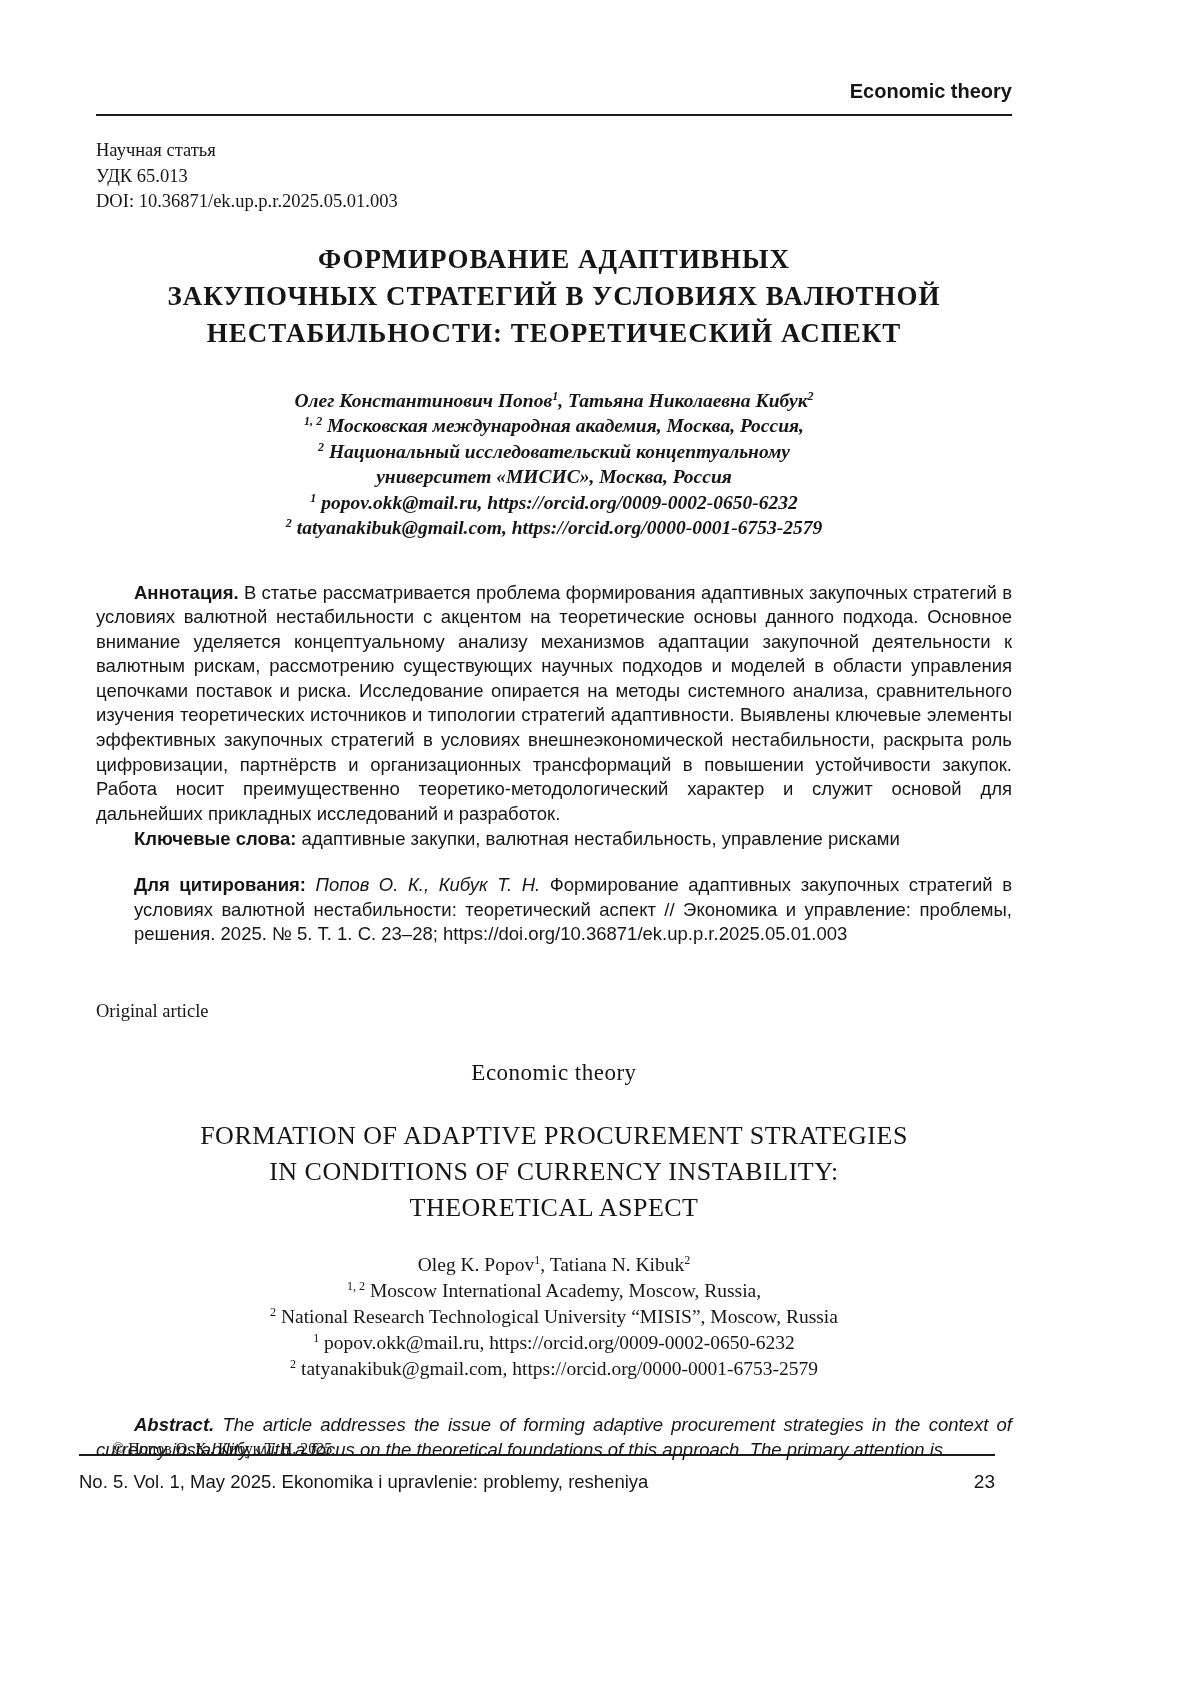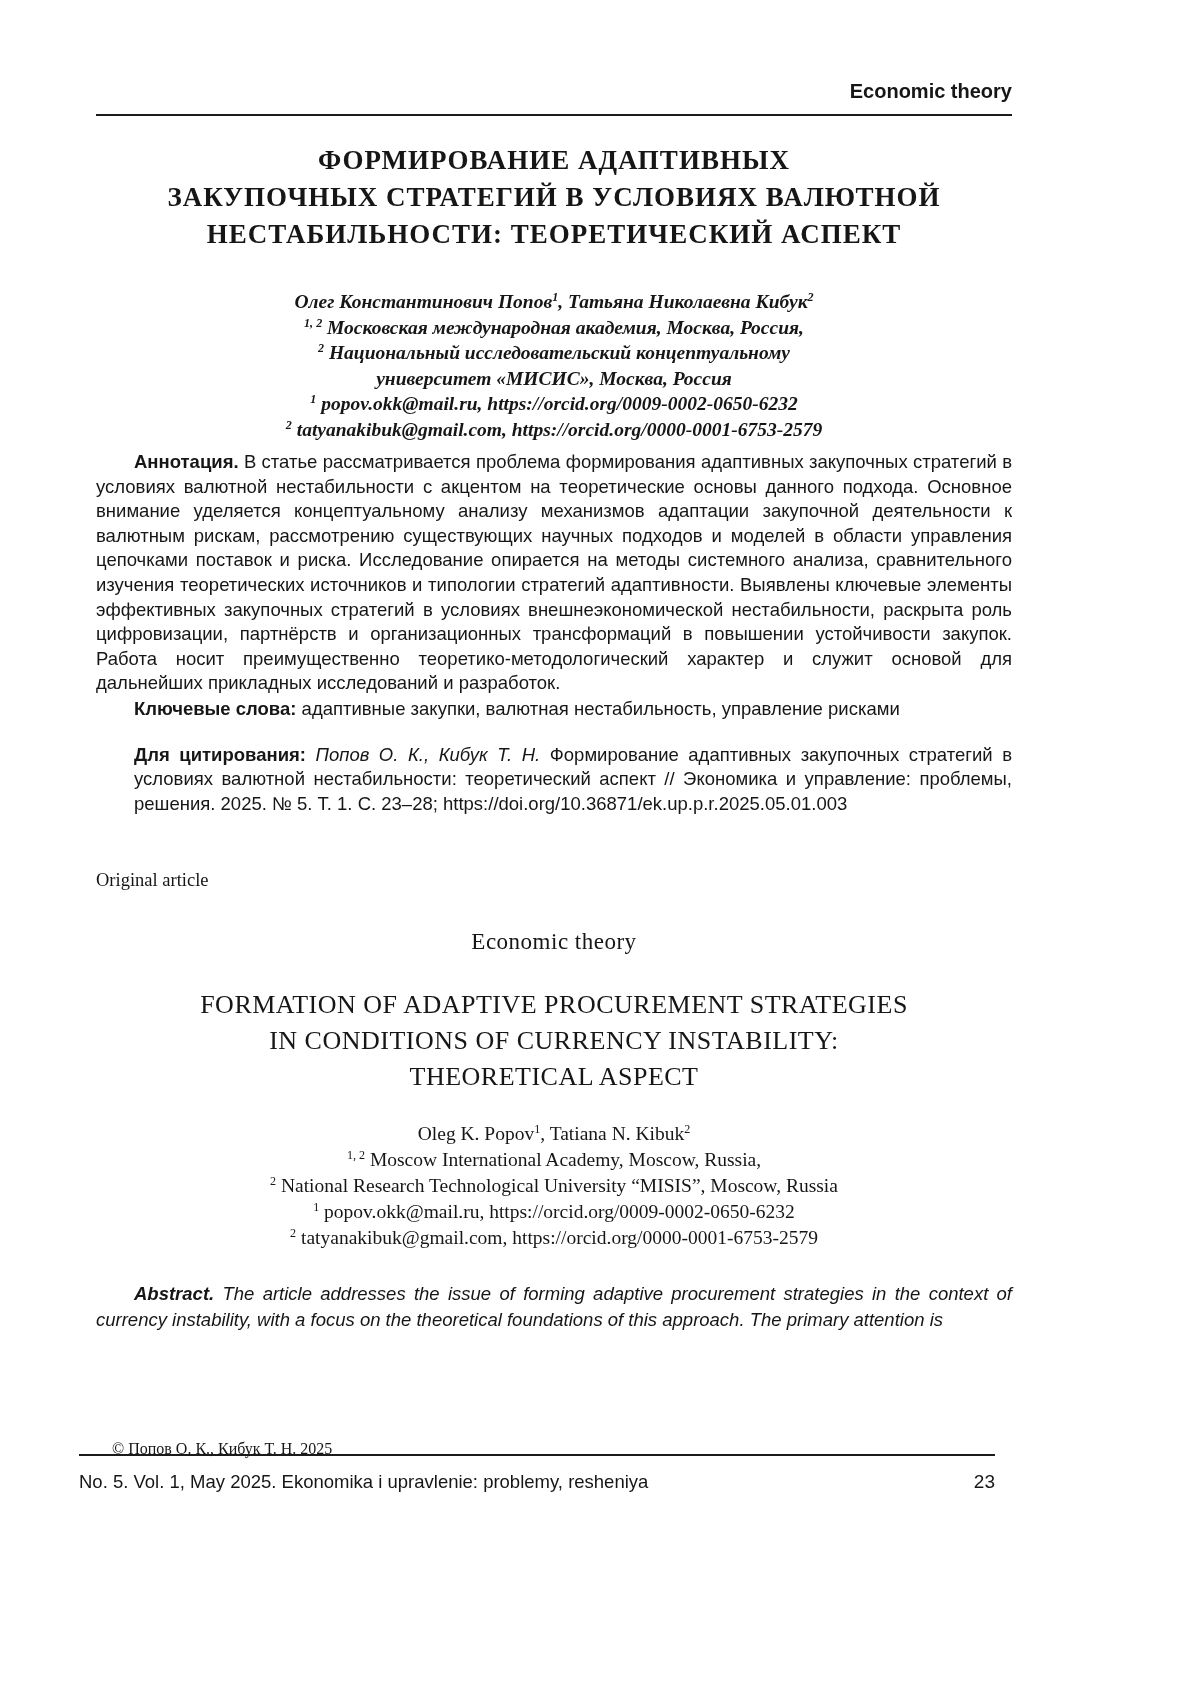--- a/index.html
+++ b/index.html
@@ -43,21 +43,21 @@
   }
 
   sup { font-size: 62%; line-height: 0; vertical-align: super; }
 
   .abstract-ru, .keywords, .citation {
     font-family: "Liberation Sans", sans-serif;
     font-size: 18.5px;
     line-height: 24.6px;
     text-align: justify;
   }
-  .abstract-ru { margin-top: 8px; text-indent: 38px; }
+  .abstract-ru { margin-top: 40px; text-indent: 38px; }
   .keywords { margin-top: 1px; text-indent: 38px; }
   .citation { margin-top: 21px; margin-left: 38px; }
 
   .original-article { margin-top: 54px; font-size: 18.5px; }
 
   .en-section-title {
     margin-top: 38px;
     text-align: center;
     font-size: 23px;
     letter-spacing: 0.5px;
@@ -110,20 +110,25 @@
 </style>
 </head>
 <body>
 
 <div class="page">
   <div class="content">
 
     <div class="running-head">Economic theory</div>
     <div class="head-rule"></div>
 
+    <div class="meta">
+      <div>Научная статья</div>
+      <div>УДК 65.013</div>
+      <div>DOI: 10.36871/ek.up.p.r.2025.05.01.003</div>
+    </div>
 
     <h1 class="ru-title">
       <span>ФОРМИРОВАНИЕ АДАПТИВНЫХ</span><br>
       <span>ЗАКУПОЧНЫХ СТРАТЕГИЙ В УСЛОВИЯХ ВАЛЮТНОЙ</span><br>
       <span>НЕСТАБИЛЬНОСТИ: ТЕОРЕТИЧЕСКИЙ АСПЕКТ</span>
     </h1>
 
     <div class="ru-authors">
       <div><span>Олег Константинович Попов</span><sup>1</sup><span>, </span><span>Татьяна Николаевна Кибук</span><sup>2</sup></div>
       <div><sup>1, 2</sup> <span>Московская международная академия, Москва, Россия,</span></div>

